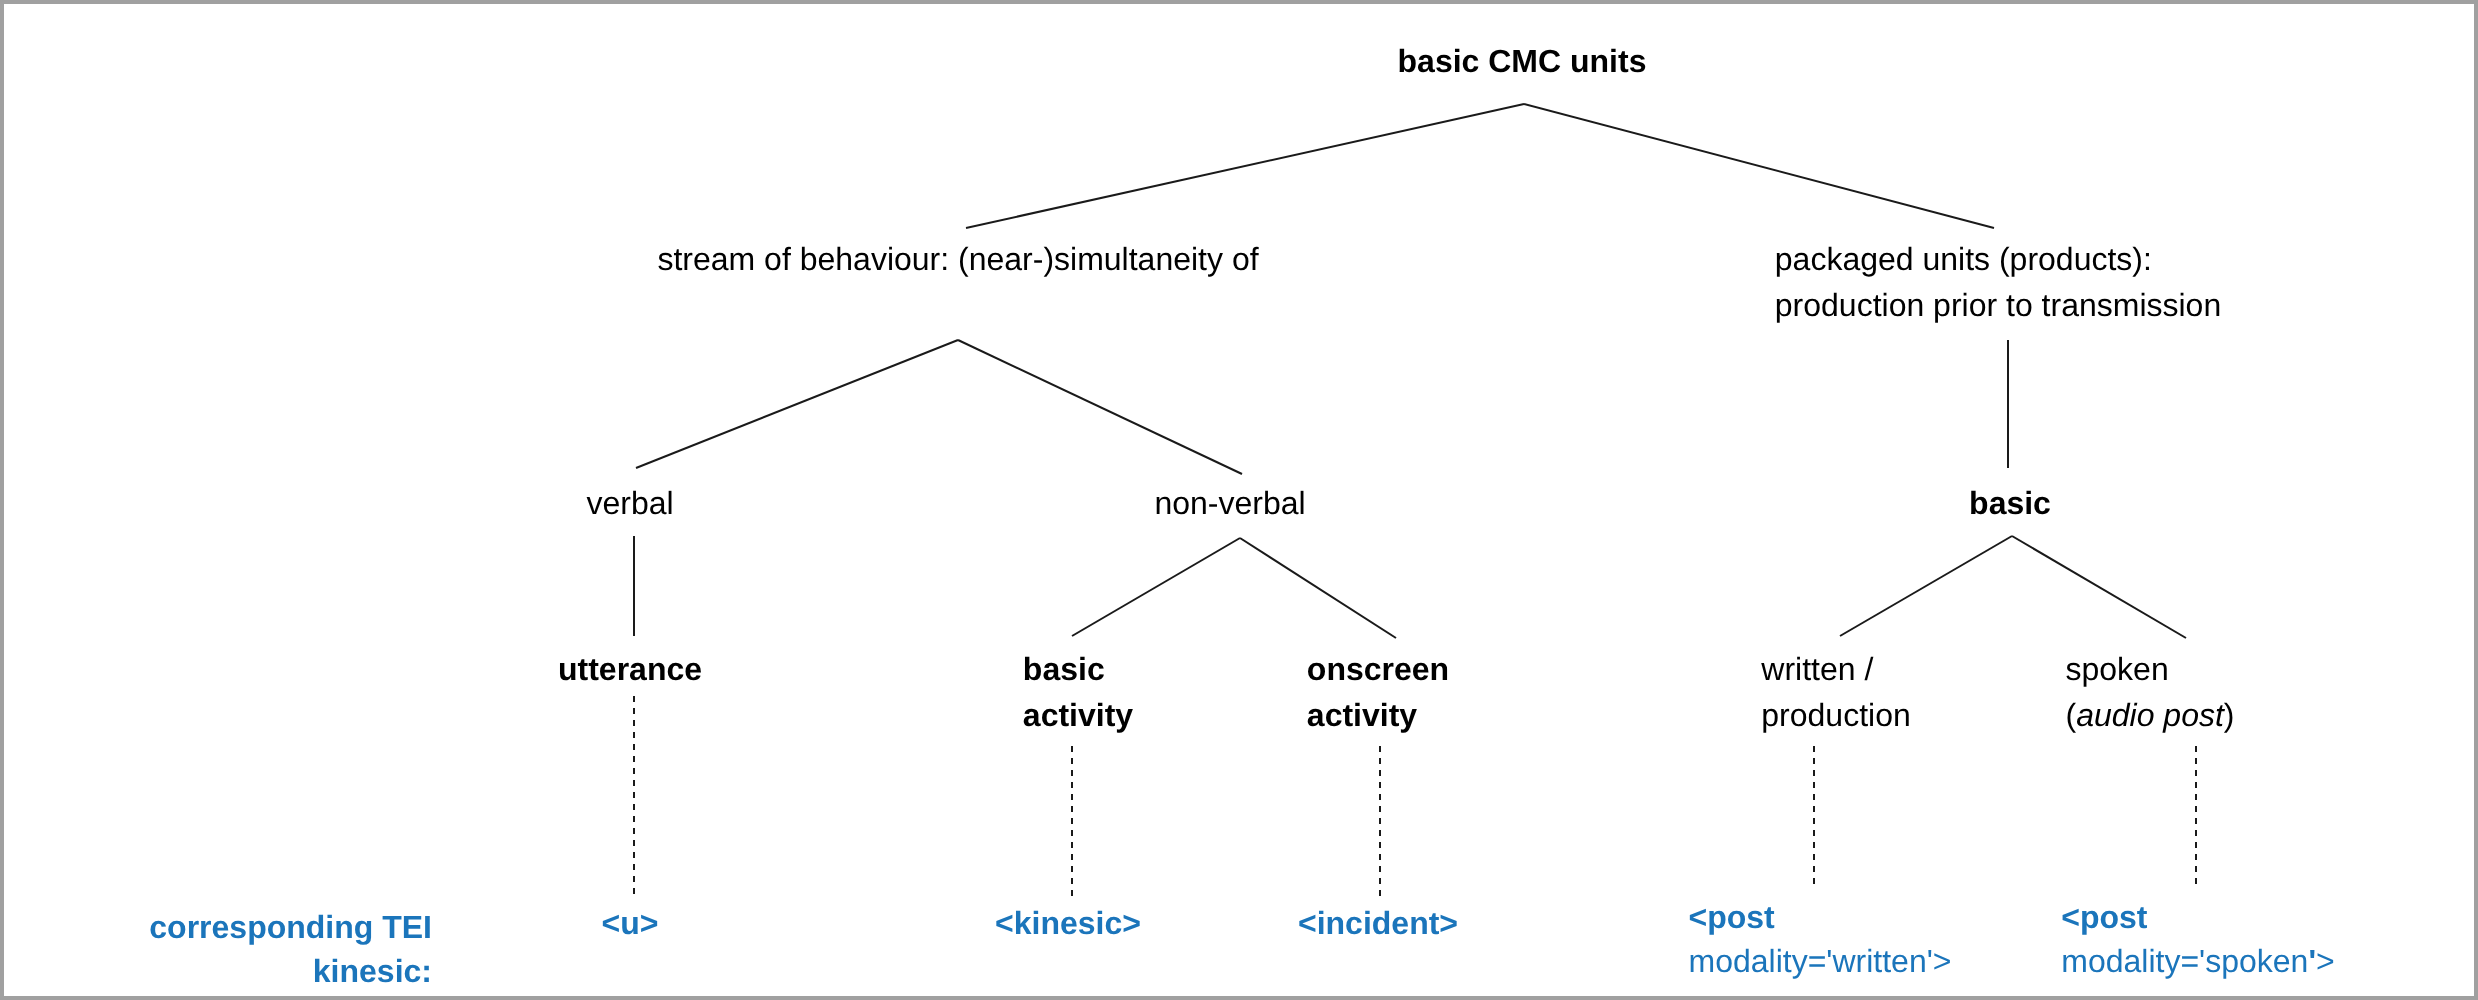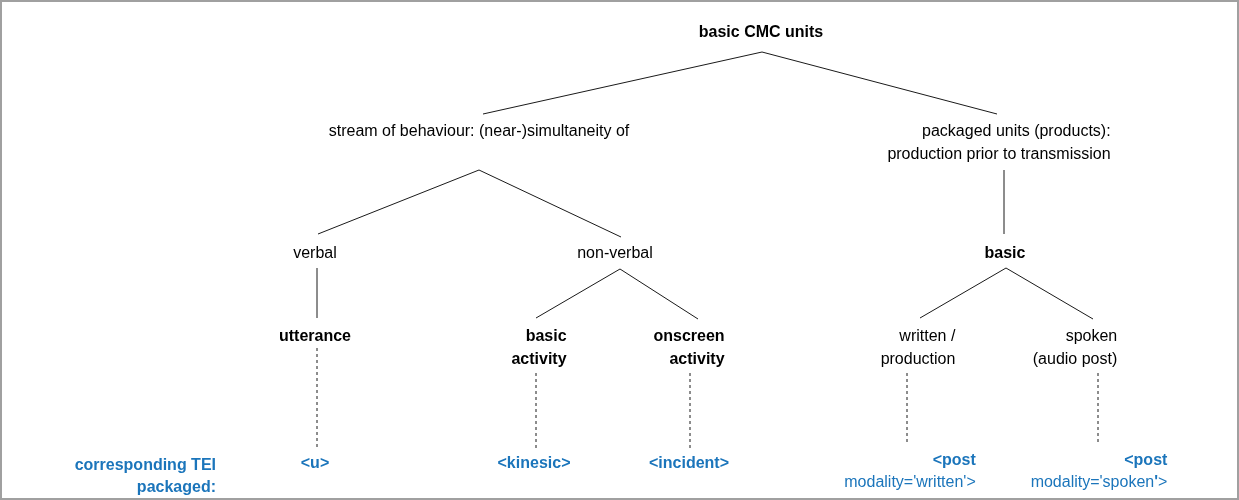--- a/index.html
+++ b/index.html
@@ -17,27 +17,27 @@
     overflow:hidden;
     font-family:"Liberation Sans", sans-serif;
     color:#000;
   }
   .edges{position:absolute;left:0;top:0;width:1239px;height:500px;}
   .edges line{stroke:var(--line-color);stroke-width:1;}
   .edges line.dashed{stroke-dasharray:3,3;}
   .node{
     position:absolute;
     transform:translateX(-50%);
-    text-align:right;
+    text-align:left;
     font-size:16px;
     line-height:23px;
     white-space:nowrap;
   }
   .bold{font-weight:bold;}
-  .italic{}
+  .italic{font-style:italic;}
   .blue{color:var(--tei-blue);font-weight:bold;}
   .blue .regular{font-weight:normal;}
   .tei-two{line-height:22px;}
   .caption{
     position:absolute;
     left:28px;top:425px;width:186px;
     text-align:right;
     font-size:16px;line-height:22px;
     color:var(--tei-blue);
     font-weight:bold;
@@ -102,21 +102,21 @@
     <div>production</div>
   </div>
 
   <div class="node" style="left:1073px;top:322px;">
     <div>spoken</div>
     <div><span>(</span><span class="italic">audio post</span><span>)</span></div>
   </div>
 
   <div class="caption">
     <div>corresponding TEI</div>
-    <div>packaged:</div>
+    <div>kinesic:</div>
   </div>
 
   <div class="node blue" style="left:313px;top:449px;">&lt;u&gt;</div>
 
   <div class="node blue" style="left:532px;top:449px;">&lt;kinesic&gt;</div>
 
   <div class="node blue" style="left:687px;top:449px;">&lt;incident&gt;</div>
 
   <div class="node blue tei-two" style="left:908px;top:447px;">
     <div>&lt;post</div>

